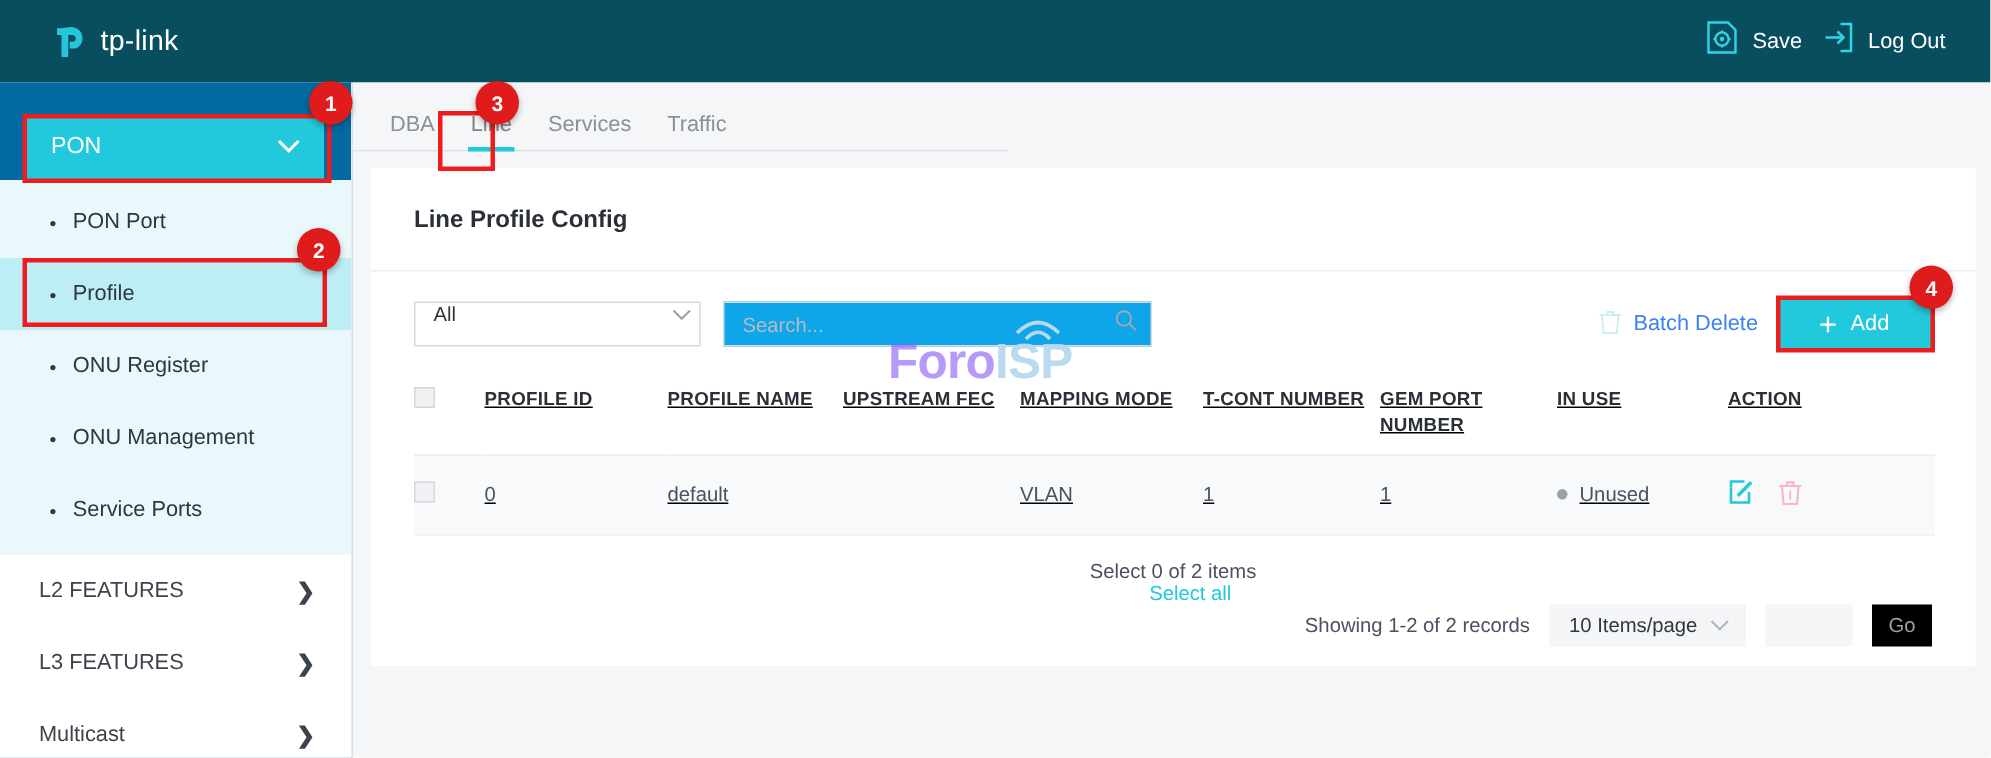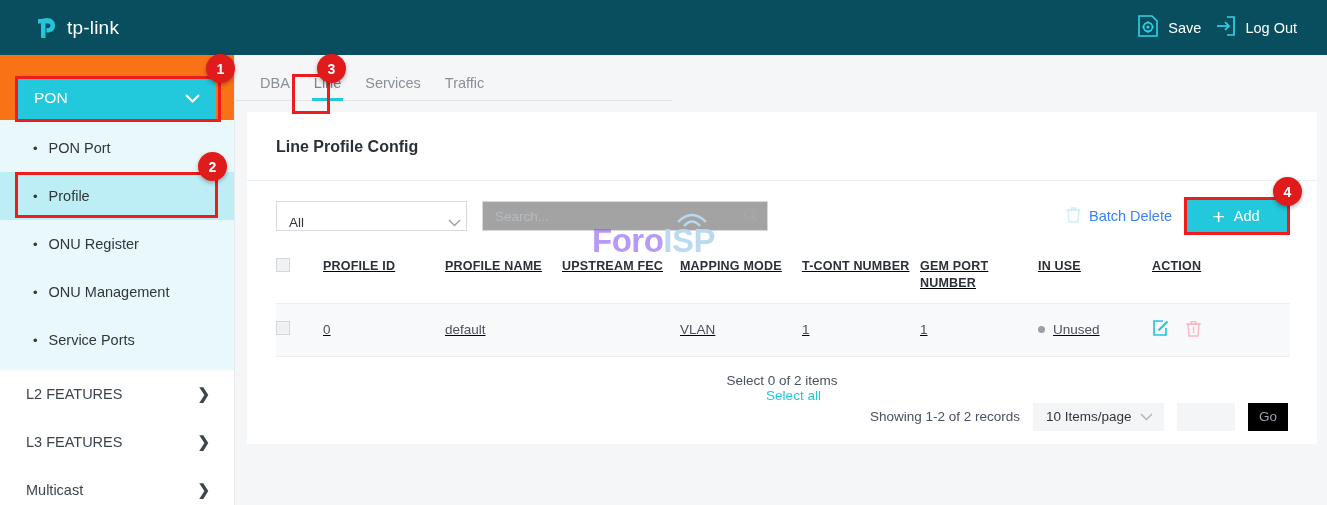--- a/index.html
+++ b/index.html
@@ -25,21 +25,21 @@
     margin-left: auto; display: flex; align-items: center;
     gap: 13px; margin-right: 30px;
   }
   .top-action { display: flex; align-items: center; gap: 9px; cursor: pointer; }
   .top-action-label { color: #ffffff; font-size: 14.5px; }
   .ico { display: block; }
 
   
   .sidebar {
     position: absolute; left: 0; top: 55px; width: 235px; height: 450px;
-    background: #f97316;
+    background: #0369a1;
     border-right: 1px solid #e8eaed;
   }
   .menu-head {
     height: 44px; background: #22c8db;
     display: flex; align-items: center; justify-content: space-between;
     padding: 0 16px; cursor: pointer;
     margin: 21px 18px 0 18px;
   }
   .menu-head-label { color: #ffffff; font-size: 15.5px; }
   .submenu { background: #e9f9fb; padding: 4px 0 6px 0; margin-top: 0; }
@@ -76,25 +76,25 @@
   .card {
     position: absolute; left: 12px; top: 57px; width: 1070px; height: 332px;
     background: #ffffff;
   }
   .card-title { font-size: 16px; font-weight: bold; color: #2b3038; padding: 26px 0 0 29px; }
   .card-divider { margin-top: 24px; height: 1px; background: #eceef0; }
 
   .toolbar { display: flex; align-items: center; padding: 19px 0 0 29px; position: relative; }
   .select-box {
     width: 191px; height: 30px; border: 1px solid #d6d9dd; background: #fff;
-    display: flex; align-items: flex-end; justify-content: space-between;
+    display: flex; align-items: flex-start; justify-content: space-between;
     padding: 0 5px 0 12px; font-size: 13.5px; color: #31363c; cursor: pointer;
   }
   .search-box {
-    width: 286px; height: 30px; border: 1px solid #d6d9dd; background: #a3a3a3;
+    width: 286px; height: 30px; border: 1px solid #d6d9dd; background: #0ea5e9;
     margin-left: 15px; display: flex; align-items: center;
     padding: 0 9px 0 12px; cursor: text;
   }
   .search-box input {
     border: 0; outline: 0; flex: 1; font-size: 13.5px; color: #31363c;
     font-family: "Liberation Sans", sans-serif; background: transparent;
   }
   .search-box input::placeholder { color: #b6bbc1; }
   .toolbar-right {
     margin-left: auto; display: flex; align-items: center; gap: 12px;

